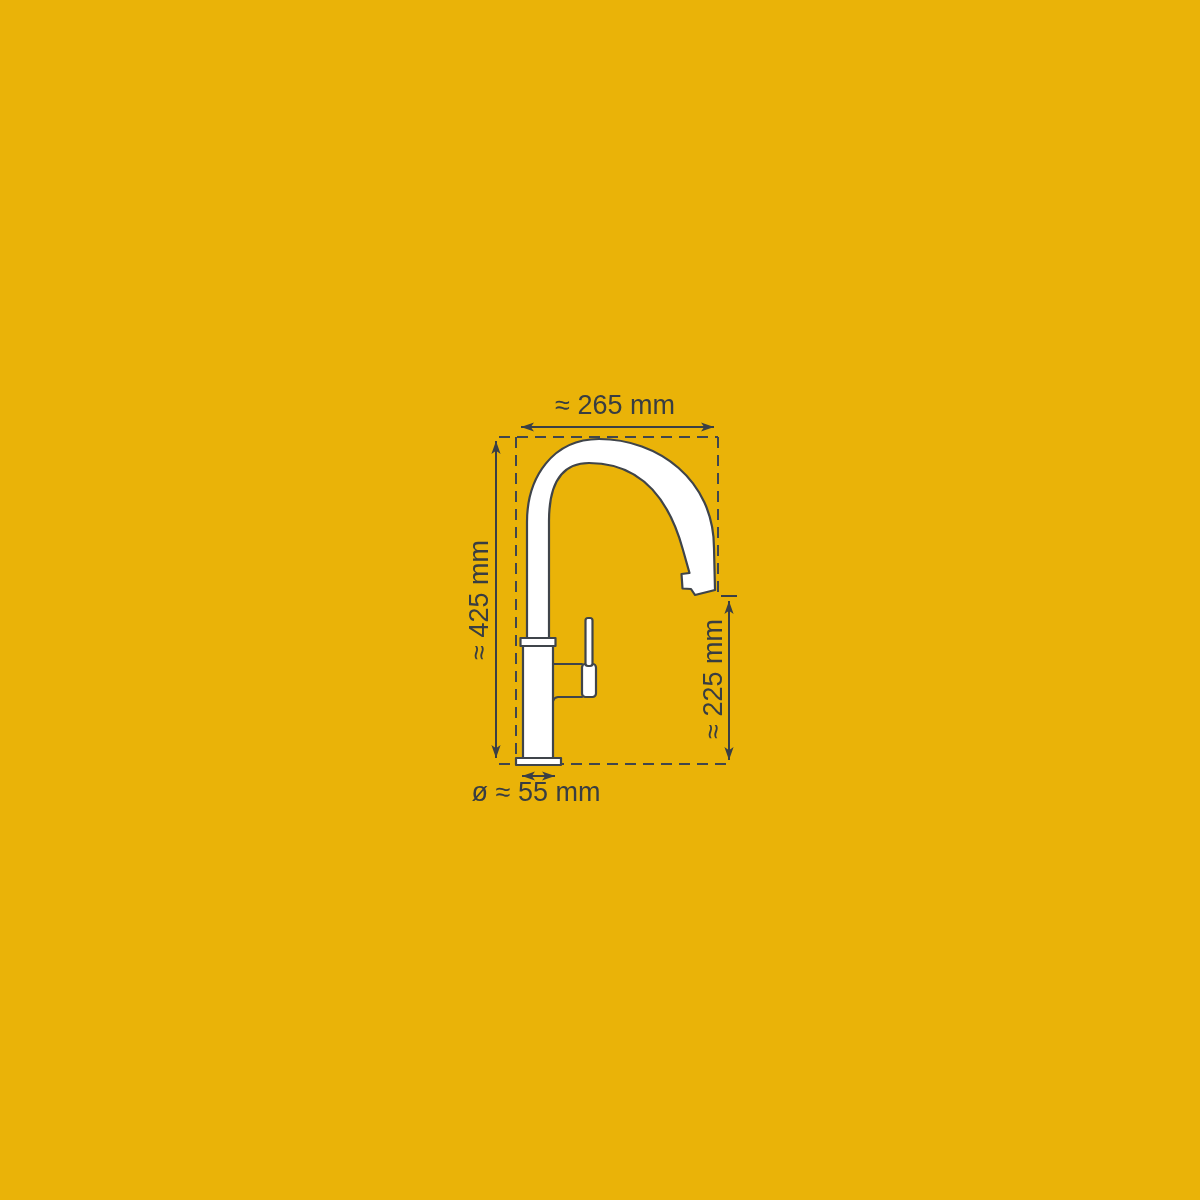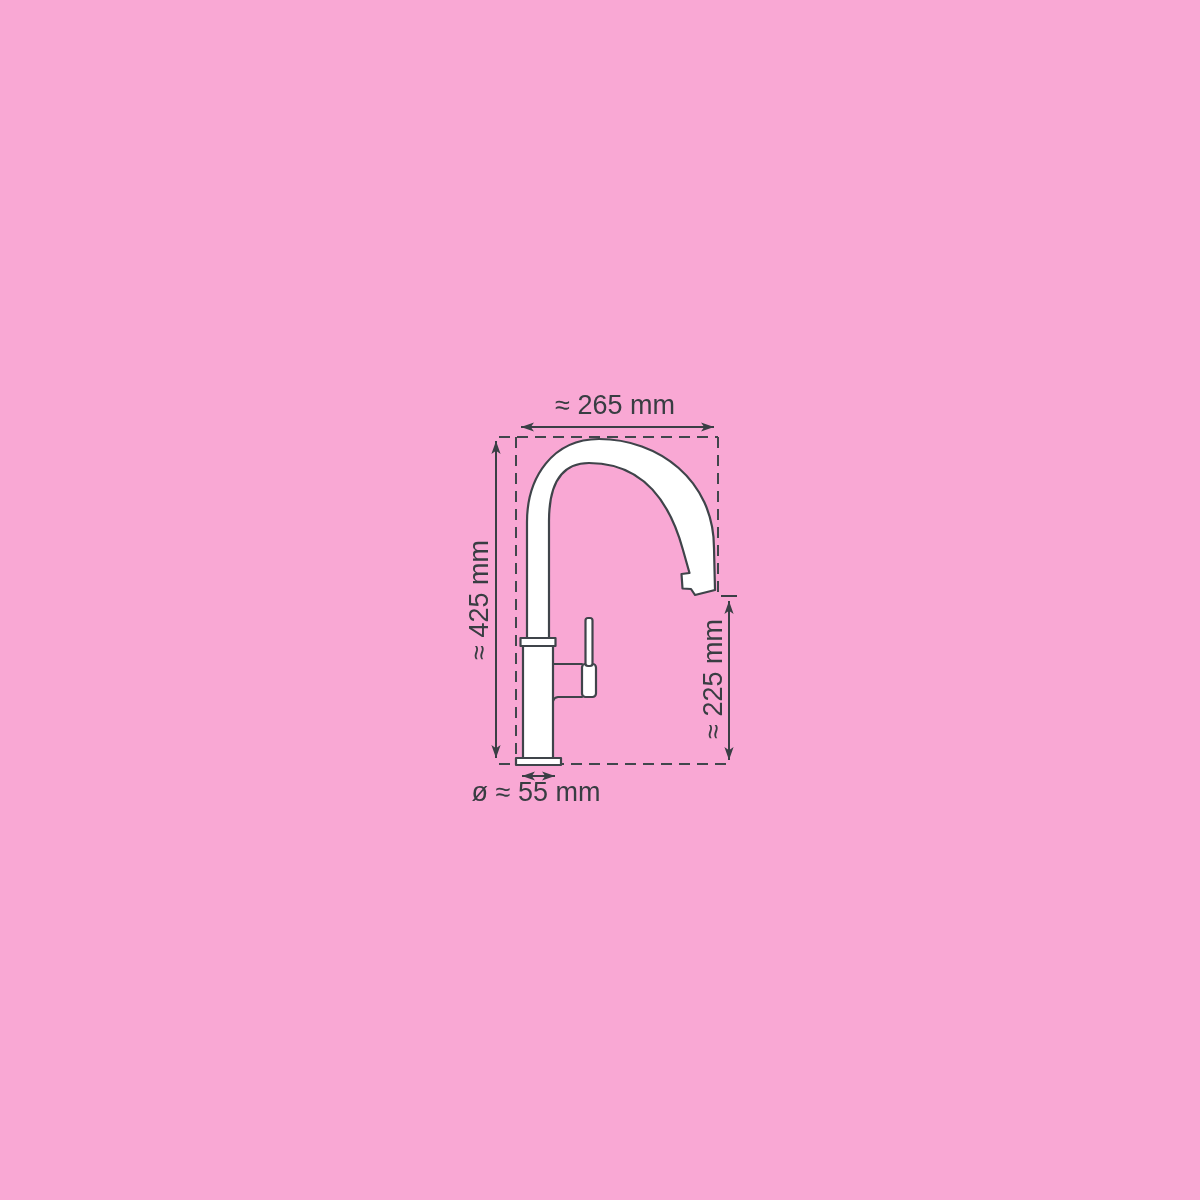--- a/index.html
+++ b/index.html
@@ -5,21 +5,21 @@
   html, body {
     margin: 0;
     padding: 0;
     background: #ffffff;
     font-family: "Liberation Sans", sans-serif;
   }
   .canvas {
     position: relative;
     width: 1200px;
     height: 1200px;
-    background: #f9a8d4;
+    background: #eab308;
     overflow: hidden;
     text-align: right;
   }
   svg.drawing {
     position: absolute;
     left: 0;
     top: 0;
     width: 1200px;
     height: 1200px;
   }

